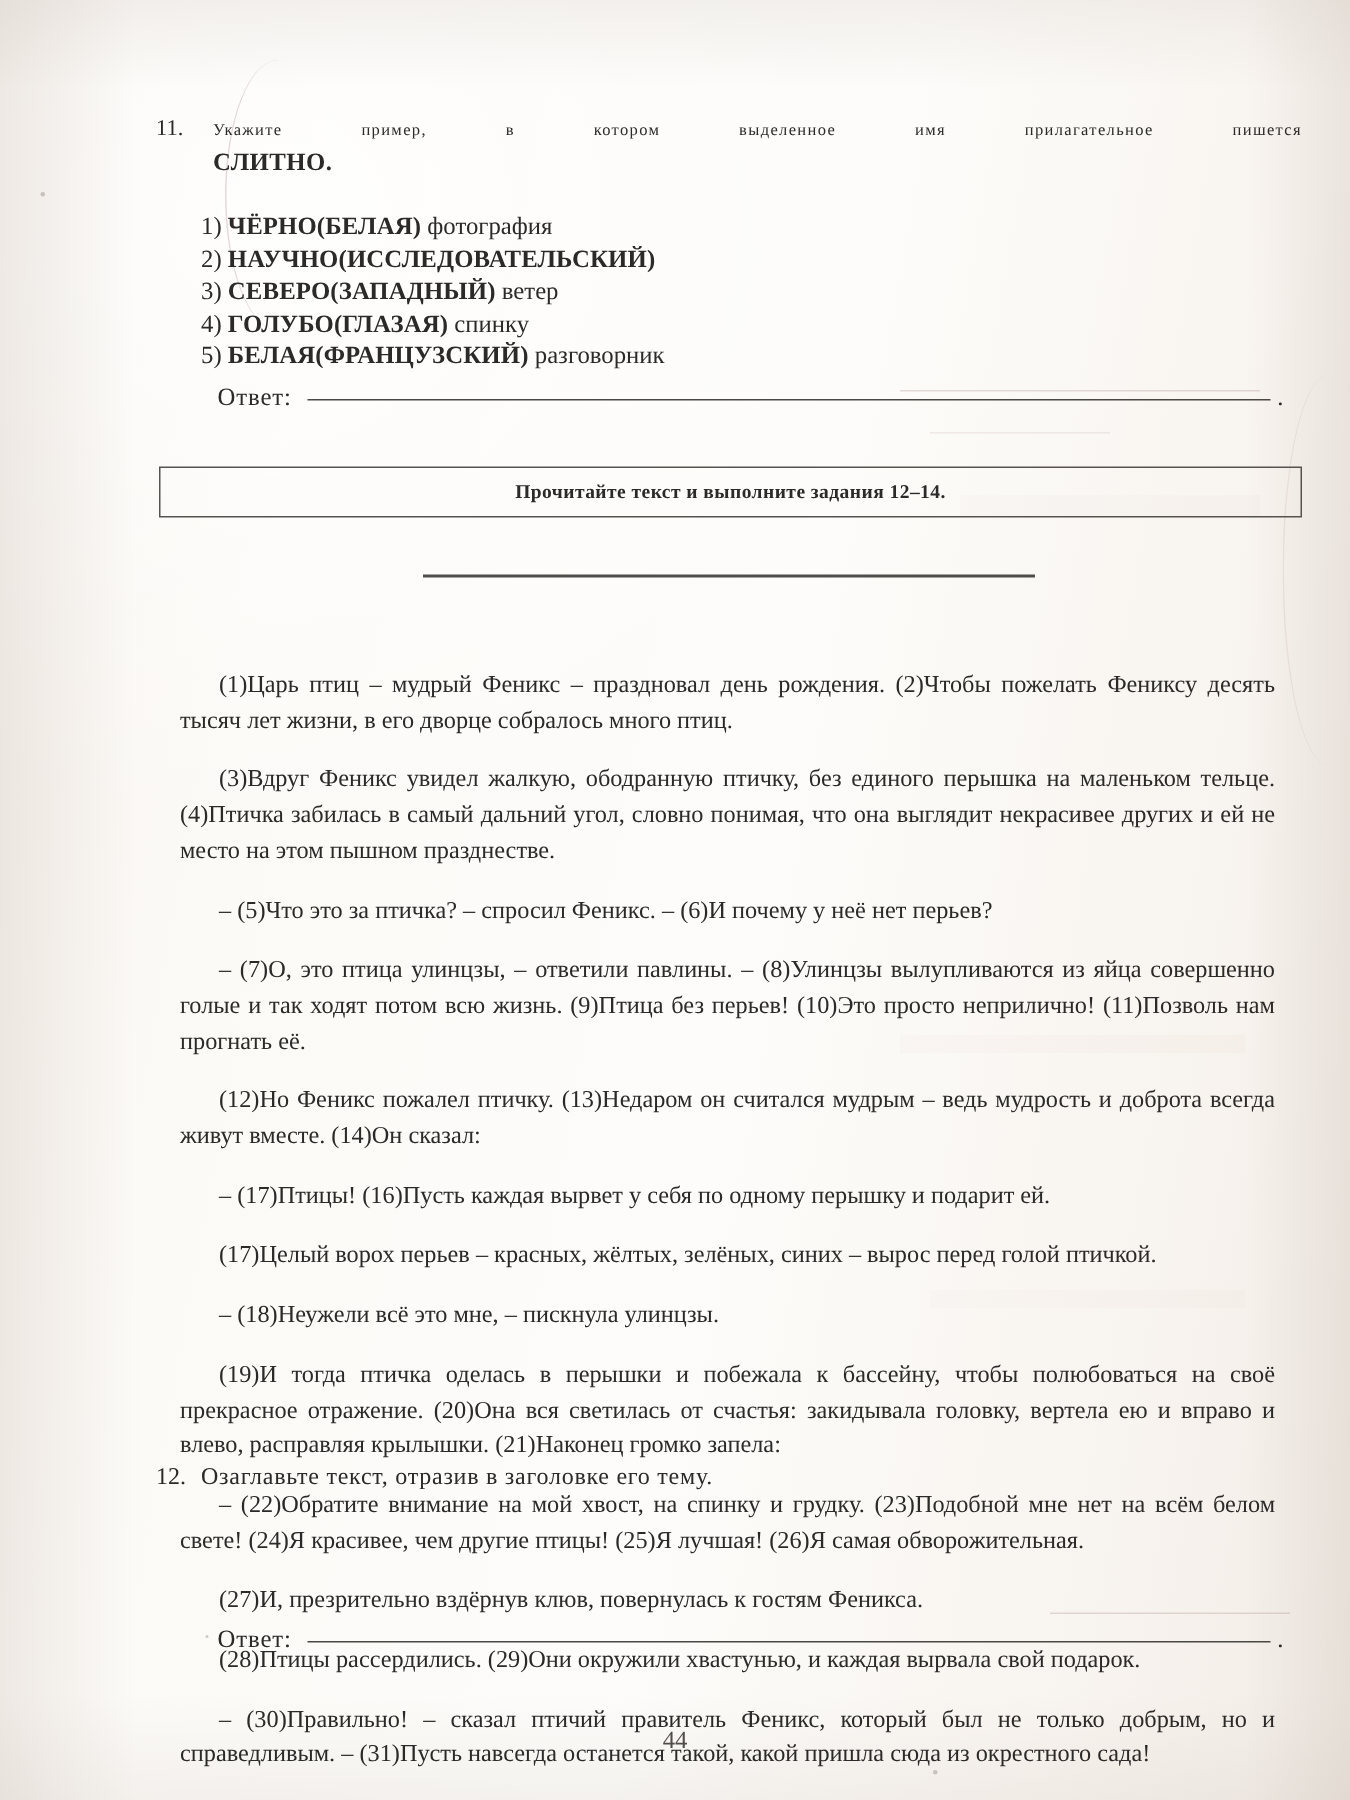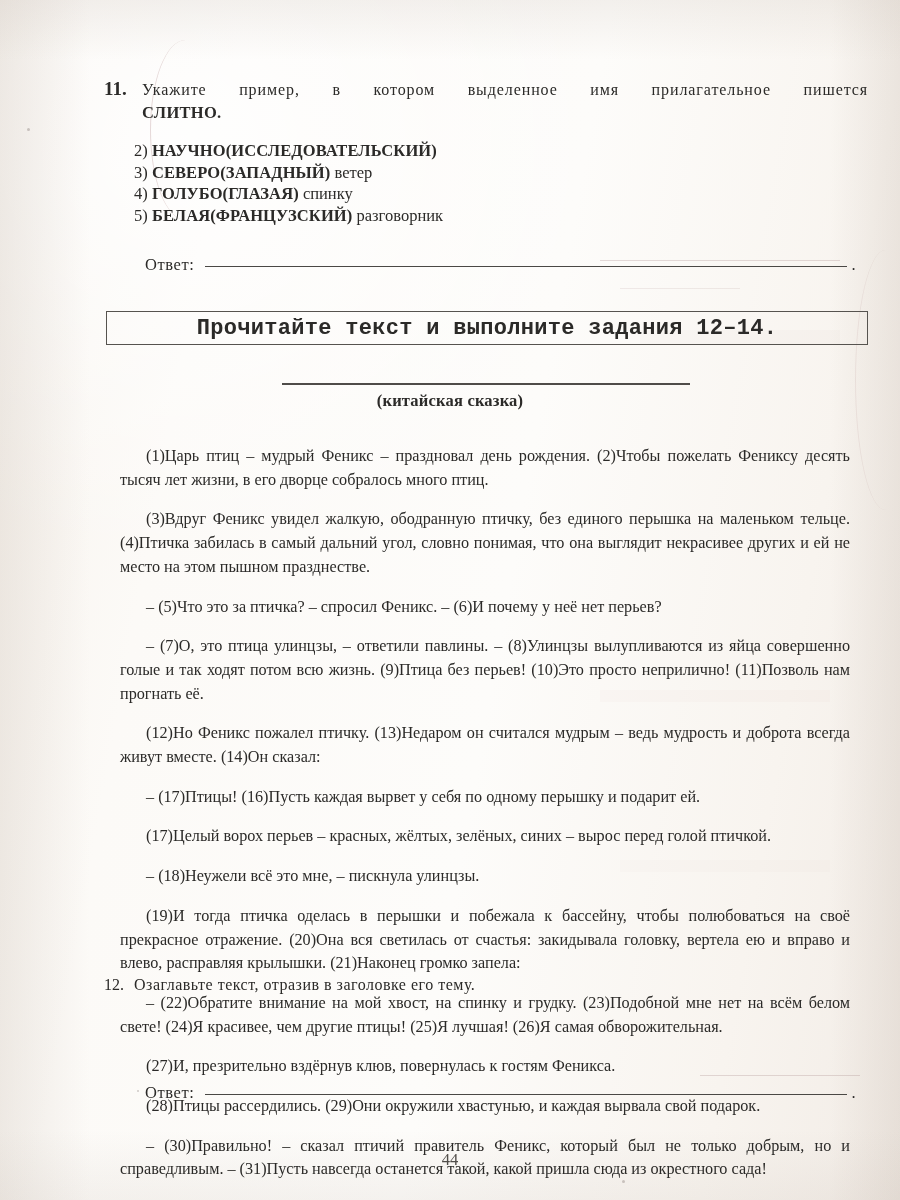--- a/index.html
+++ b/index.html
@@ -85,27 +85,27 @@
     position: absolute;
     left: 104px;
     top: 78px;
     width: 764px;
   }
   .q11-line1 {
     display: flex;
     align-items: baseline;
   }
   .q11-num {
-    font-size: 19px;
-    font-weight: 700;
+    font-size: 15px;
+    font-weight: 400;
     width: 38px;
     flex: 0 0 38px;
   }
   .q11-stem {
-    font-size: 16px;
+    font-size: 11px;
     flex: 1;
     text-align: justify;
     text-align-last: justify;
     word-spacing: 2px;
     letter-spacing: 0.9px;
   }
   .q11-slitno {
     font-size: 16.5px;
     font-weight: 700;
     margin-left: 38px;
@@ -158,24 +158,23 @@
     top: 311px;
     width: 762px;
     height: 34px;
     border: 1.6px solid #56534f;
     box-sizing: border-box;
     display: flex;
     align-items: center;
     justify-content: center;
   }
   .instruction-box span {
-    font-size: 22px;
+    font-size: 13px;
     font-weight: 700;
     letter-spacing: 0.3px;
-    font-family: Liberation Mono, monospace;
   }
 
   
   .title-rule {
     position: absolute;
     left: 282px;
     top: 383px;
     width: 408px;
     border-bottom: 2px solid #4f4c49;
   }
@@ -263,20 +262,24 @@
   <div class="q11">
     <div class="q11-line1">
       <span class="q11-num">11.</span>
       <span class="q11-stem">Укажите пример, в котором выделенное имя прилагательное пишется</span>
     </div>
     <div class="q11-slitno">СЛИТНО.</div>
   </div>
 
   <div class="options">
     <div class="option">
+      <span>1)</span>
+      <span class="caps">ЧЁРНО(БЕЛАЯ)</span><span> фотография</span>
+    </div>
+    <div class="option">
       <span>2)</span>
       <span class="caps">НАУЧНО(ИССЛЕДОВАТЕЛЬСКИЙ)</span><span></span>
     </div>
     <div class="option">
       <span>3)</span>
       <span class="caps">СЕВЕРО(ЗАПАДНЫЙ)</span><span> ветер</span>
     </div>
     <div class="option">
       <span>4)</span>
       <span class="caps">ГОЛУБО(ГЛАЗАЯ)</span><span> спинку</span>
@@ -291,21 +294,20 @@
     <span class="answer-label">Ответ:</span>
     <span class="answer-rule" style="width:642px;"></span>
     <span class="answer-dot">.</span>
   </div>
 
   <div class="instruction-box">
     <span>Прочитайте текст и выполните задания 12–14.</span>
   </div>
 
   <div class="title-rule"></div>
-  <div class="source-caption">(китайская сказка)</div>
 
   <div class="passage">
     <p>(1)Царь птиц – мудрый Феникс – праздновал день рождения. (2)Чтобы пожелать Фениксу десять тысяч лет жизни, в его дворце собралось много птиц.</p>
     <p>(3)Вдруг Феникс увидел жалкую, ободранную птичку, без единого перышка на маленьком тельце. (4)Птичка забилась в самый дальний угол, словно понимая, что она выглядит некрасивее других и ей не место на этом пышном празднестве.</p>
     <p class="dialogue">– (5)Что это за птичка? – спросил Феникс. – (6)И почему у неё нет перьев?</p>
     <p class="dialogue">– (7)О, это птица улинцзы, – ответили павлины. – (8)Улинцзы вылупливаются из яйца совершенно голые и так ходят потом всю жизнь. (9)Птица без перьев! (10)Это просто неприлично! (11)Позволь нам прогнать её.</p>
     <p>(12)Но Феникс пожалел птичку. (13)Недаром он считался мудрым – ведь мудрость и доброта всегда живут вместе. (14)Он сказал:</p>
     <p class="dialogue">– (17)Птицы! (16)Пусть каждая вырвет у себя по одному перышку и подарит ей.</p>
     <p>(17)Целый ворох перьев – красных, жёлтых, зелёных, синих – вырос перед голой птичкой.</p>
     <p class="dialogue">– (18)Неужели всё это мне, – пискнула улинцзы.</p>

